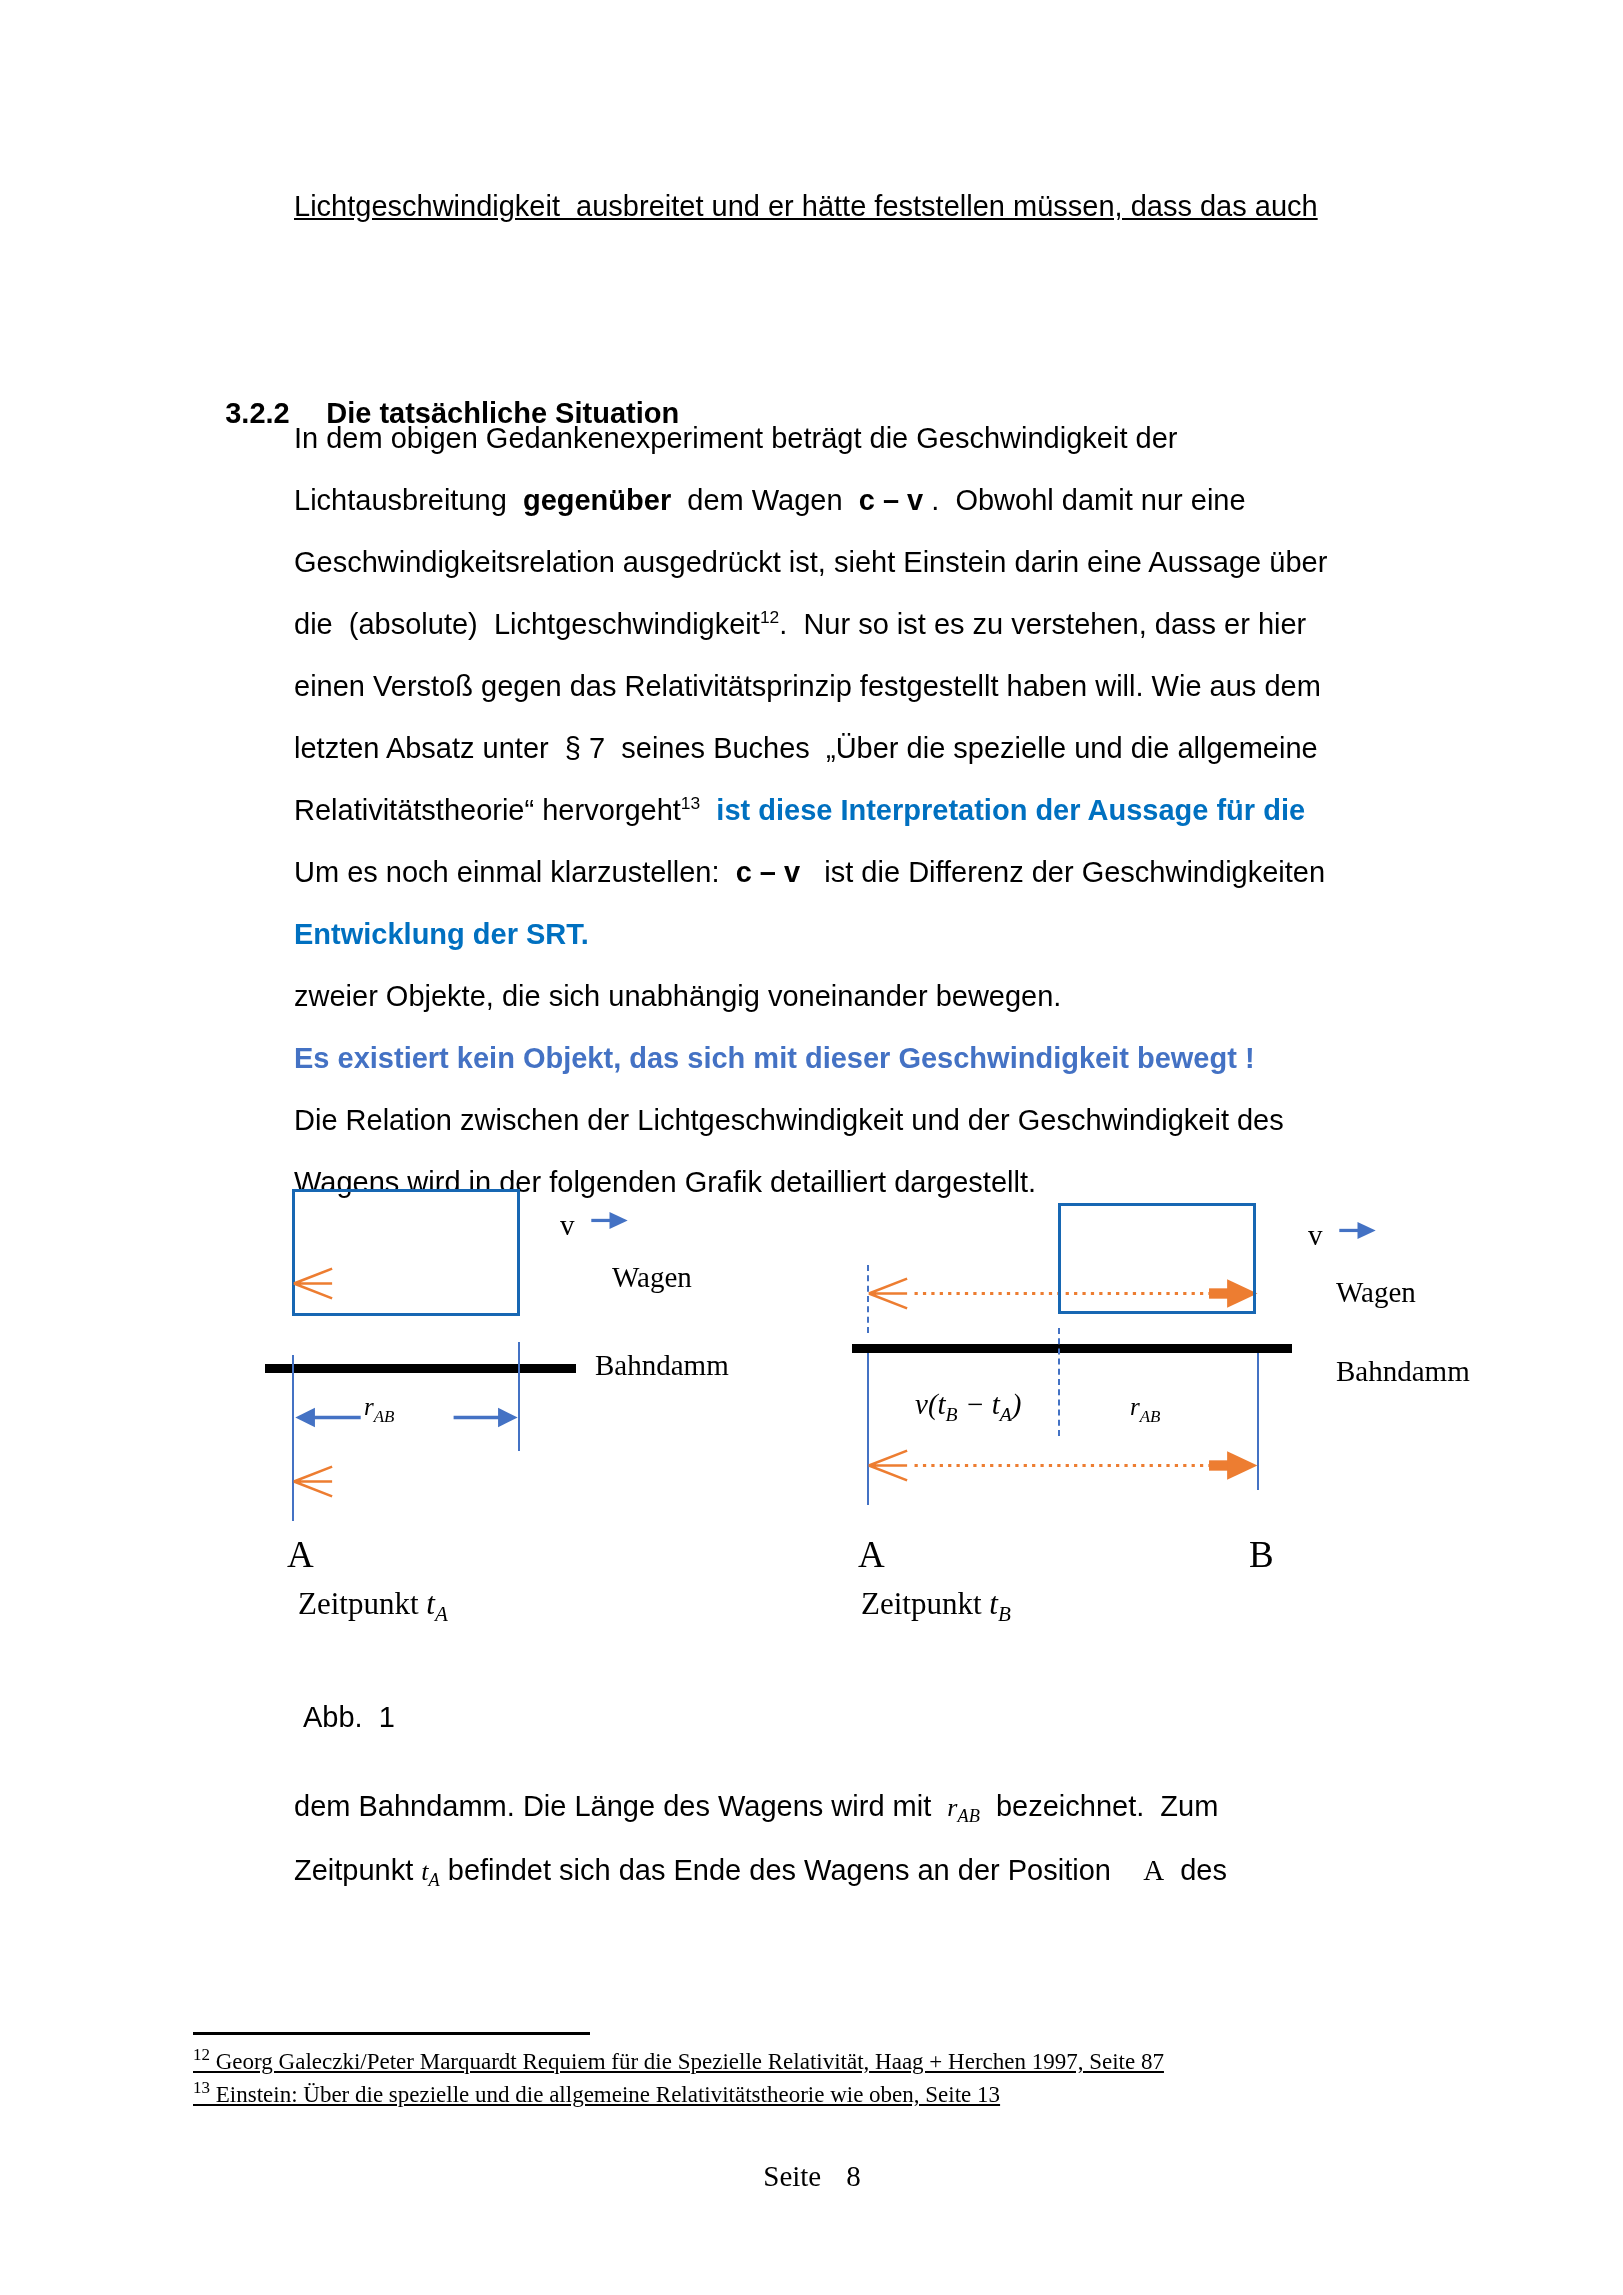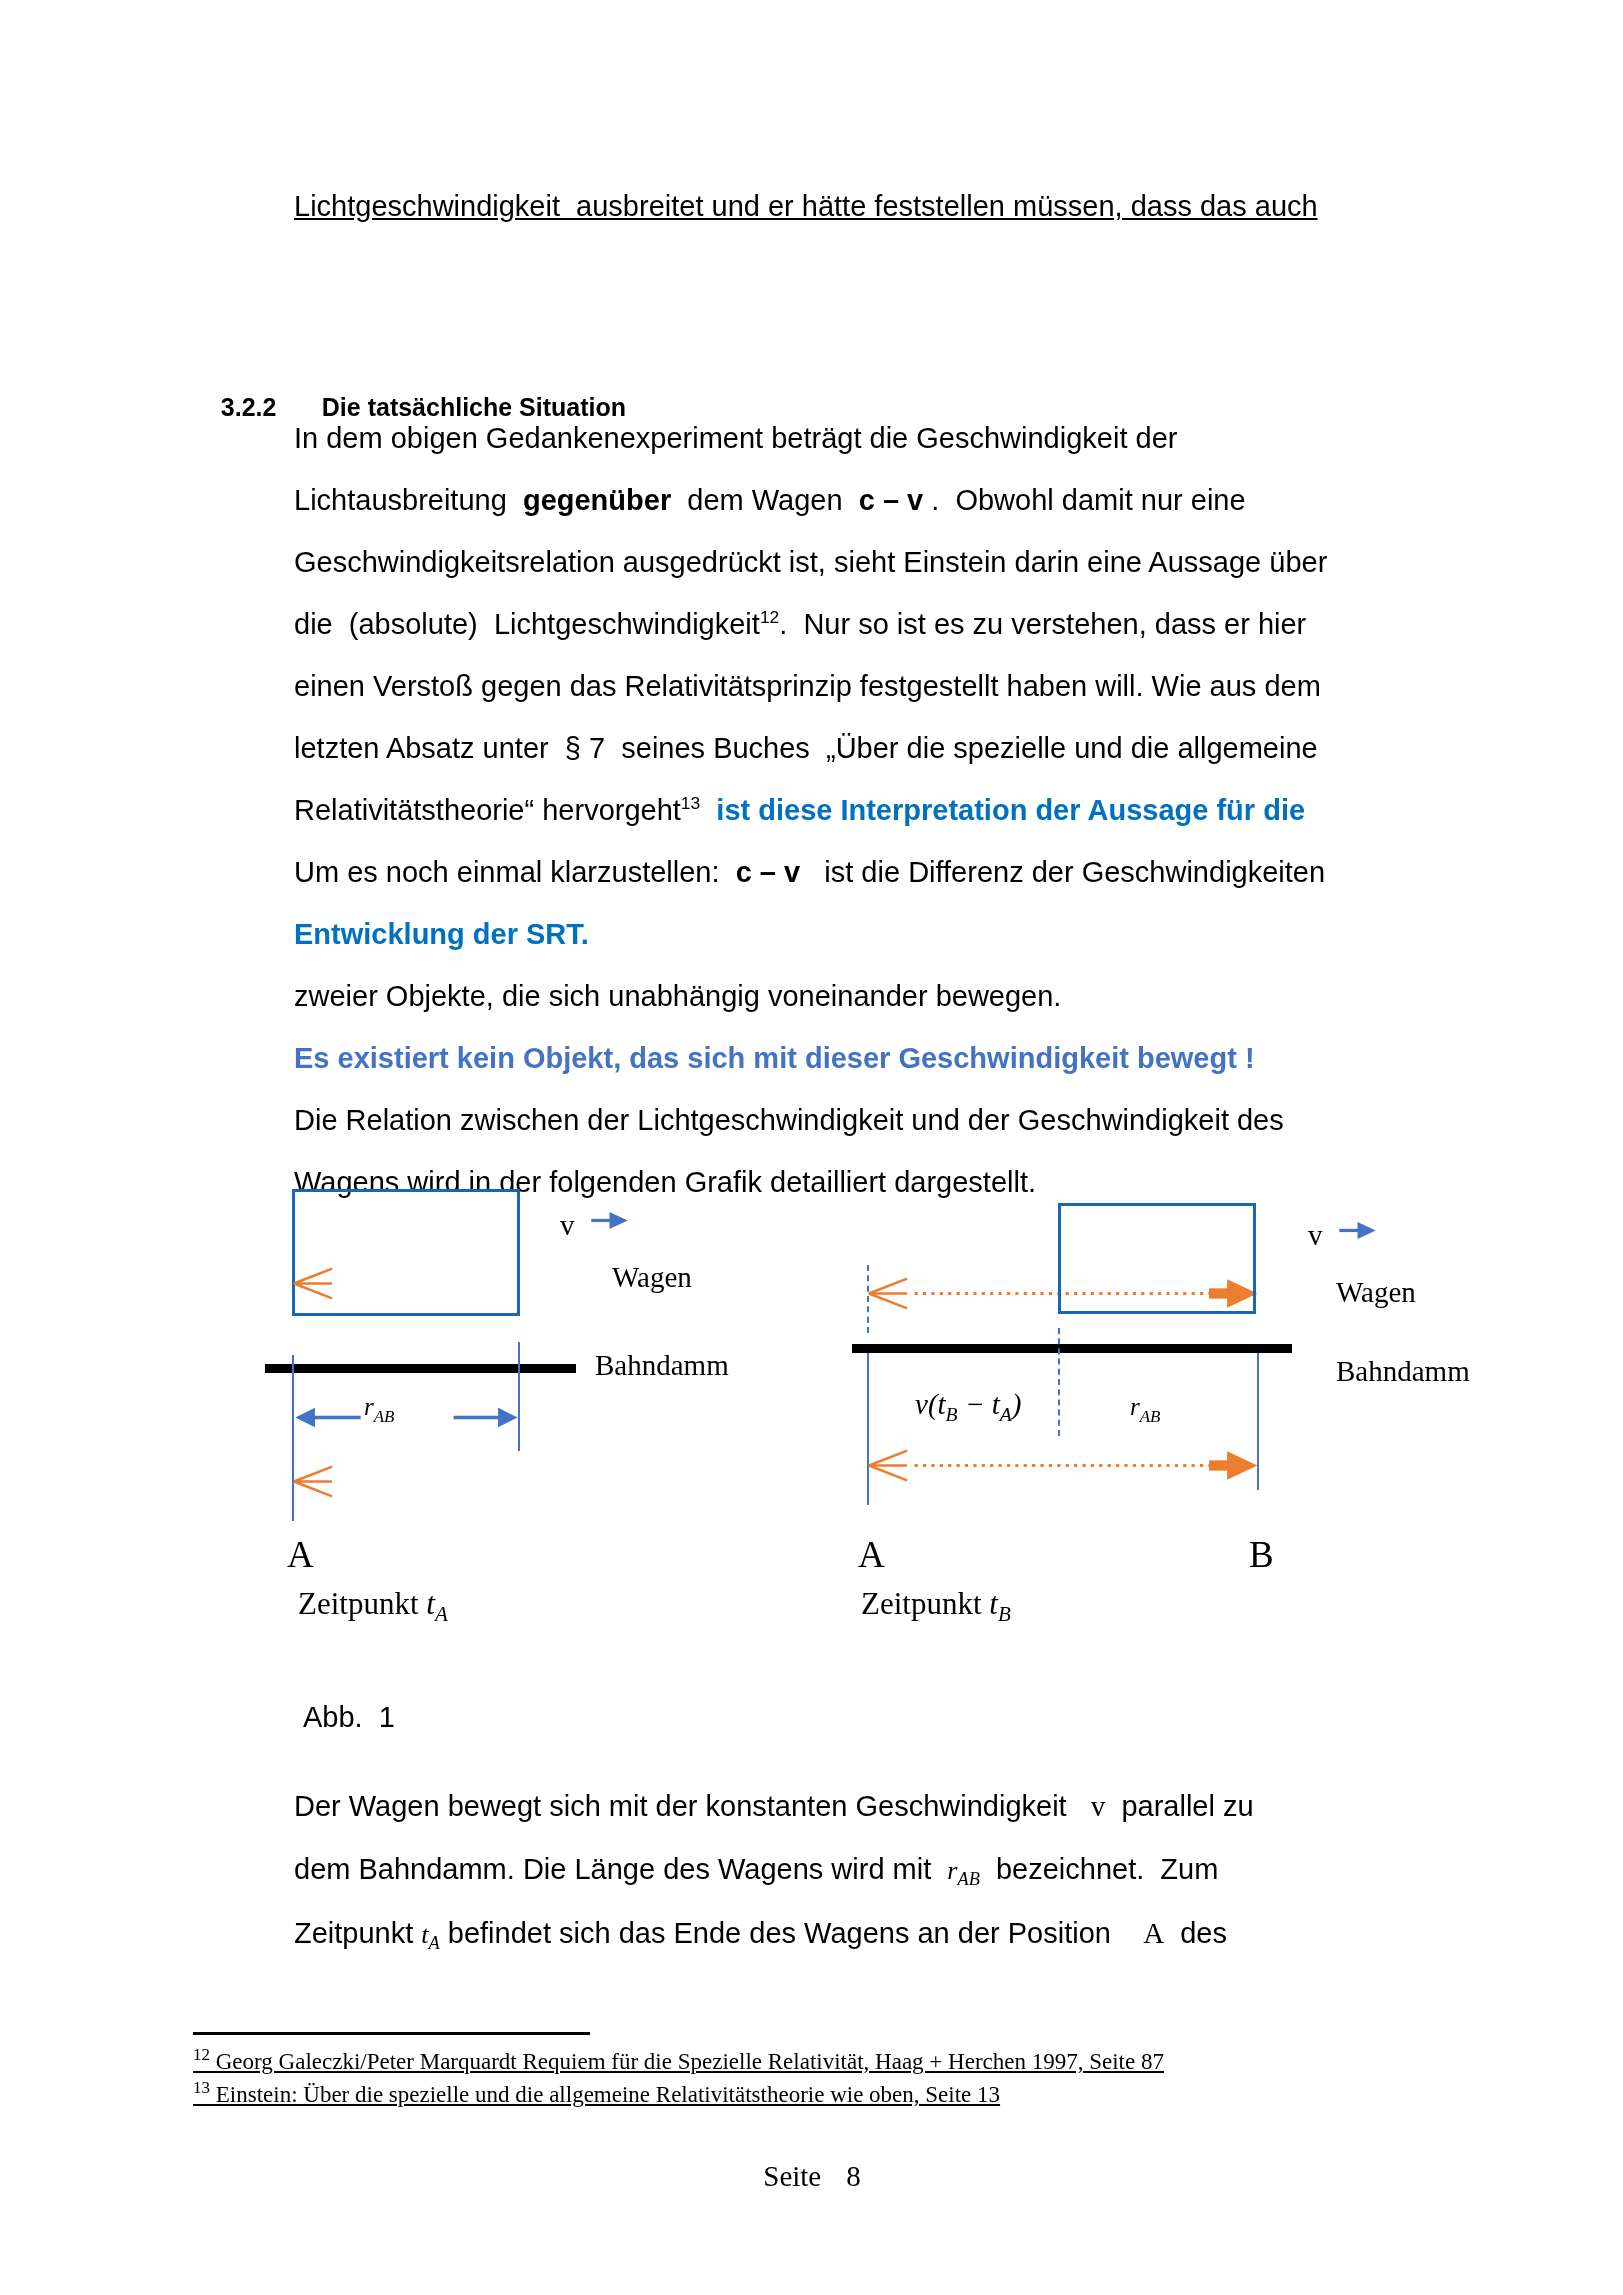--- a/index.html
+++ b/index.html
@@ -17,21 +17,21 @@
   .bottompara .tline{line-height:63px;}
   .b{font-weight:700;}
   .blue{color:var(--accent-blue);font-weight:700;}
   .blue2{color:var(--muted-blue);font-weight:700;}
   .sup{font-size:60%;vertical-align:super;line-height:0;}
   .serif,.mr{font-family:"Liberation Serif", serif;}
   .mi{font-family:"Liberation Serif", serif;font-style:italic;}
   .msub{font-family:"Liberation Serif", serif;font-style:italic;font-size:68%;vertical-align:-6.5px;line-height:0;}
   .mi-sm{font-family:"Liberation Serif", serif;font-style:italic;font-size:26px;}
   .msub-sm{font-family:"Liberation Serif", serif;font-style:italic;font-size:18.3px;vertical-align:-5.9px;line-height:0;}
-  .heading{font-size:25px;font-weight:700;white-space:pre;}
+  .heading{font-size:29px;font-weight:700;white-space:pre;}
   .h-num{display:inline-block;width:101px;}
   .fig-label{font-family:"Liberation Serif", serif;font-size:29px;white-space:pre;}
   .fig-point{font-family:"Liberation Serif", serif;font-size:37px;}
   .fig-zeit{font-family:"Liberation Serif", serif;font-size:31px;white-space:pre;}
   .fig-math{font-family:"Liberation Serif", serif;font-size:25px;font-style:italic;white-space:pre;}
   .fig-math-sm{font-size:29px;}
   .fig-caption{font-size:29px;white-space:pre;text-align:right;}
   .wagen-rect{border:3.3px solid var(--diagram-blue);background:transparent;}
   .bahn-line{background:var(--ink);height:8.5px;}
   .vline{width:2px;background:var(--line-blue);}
@@ -150,21 +150,20 @@
     </svg>
 
     <span class="abs fig-point" style="left:858px;top:1533px;">A</span>
     <span class="abs fig-point" style="left:1249px;top:1533px;">B</span>
     <span class="abs fig-zeit" style="left:861px;top:1586px;"><span>Zeitpunkt </span><span class="mi">t</span><span class="msub">B</span></span>
 
     <span class="abs fig-caption" style="left:303px;top:1701px;">Abb.  1</span>
   </div>
 
   <div class="abs bottompara" style="left:294px;top:1775px;">
-    <div class="tline"><span>Der Wagen bewegt sich mit der konstanten Geschwindigkeit   </span><span class="mr">v</span><span>  parallel zu</span></div>
     <div class="tline"><span>dem Bahndamm. Die Länge des Wagens wird mit  </span><span class="mi-sm">r</span><span class="msub-sm">AB</span><span>  bezeichnet.  Zum</span></div>
     <div class="tline"><span>Zeitpunkt </span><span class="mi-sm">t</span><span class="msub-sm">A</span><span> befindet sich das Ende des Wagens an der Position    </span><span class="mr">A</span><span>  des</span></div>
   </div>
 
   <div class="abs fnrule" style="left:193px;top:2032px;width:397px;"></div>
   <div class="abs" style="left:193px;top:2045px;text-decoration:underline;">
     <div class="fn"><span class="fn-marker">12</span><span> Georg Galeczki/Peter Marquardt Requiem für die Spezielle Relativität, Haag + Herchen 1997, Seite 87</span></div>
     <div class="fn"><span class="fn-marker">13</span><span> Einstein: Über die spezielle und die allgemeine Relativitätstheorie wie oben, Seite 13</span></div>
   </div>
 

